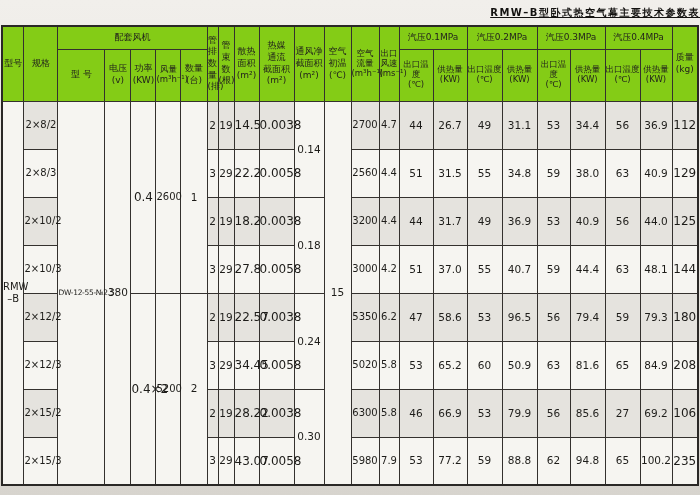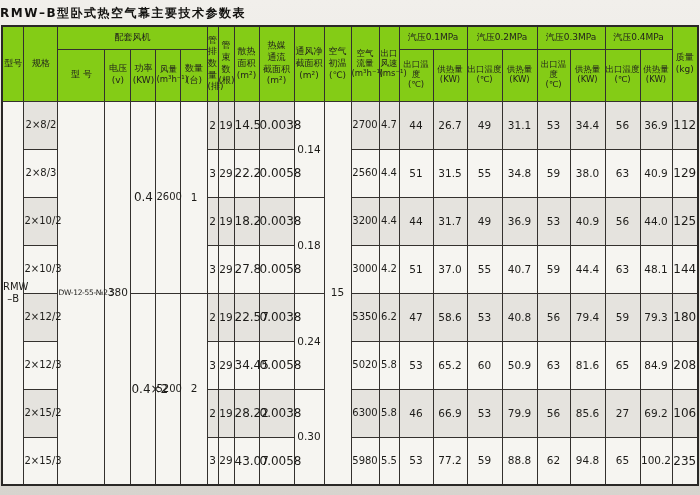--- a/index.html
+++ b/index.html
@@ -9,27 +9,28 @@
     font-family:"DejaVu Sans","Liberation Sans",sans-serif;
     background:#d9d6d0;
     overflow:hidden;
   }
   .page {
     width:700px; height:495px;
     background:linear-gradient(180deg,#f1efeb 0%, #e7e4df 55%, #d7d4ce 100%);
     padding-top:3px;
   }
   .title {
-    text-align:left;
-    font-size:12px;
+    text-align:right;
+    font-size:10px;
     font-weight:bold;
     color:#131210;
     letter-spacing:1.5px;
     line-height:20px;
     white-space:nowrap;
+    text-decoration:underline;
   }
   table.param {
     table-layout:fixed;
     border-collapse:collapse;
     width:696px;
     margin:2px auto 0;
     background:#f6f5f1;
     border:2px solid #2a2826;
   }
   td, th {
@@ -256,21 +257,21 @@
       <td class="shade">2</td>
       <td class="shade">19</td>
       <td class="f9 shade">22.57</td>
       <td class="f9 shade">0.0038</td>
       <td rowspan="2">0.24</td>
       <td class="f95 shade">5350</td>
       <td class="f95 shade">6.2</td>
       <td class="shade">47</td>
       <td class="shade">58.6</td>
       <td class="shade">53</td>
-      <td class="shade">40.8</td>
+      <td class="shade">96.5</td>
       <td class="shade">56</td>
       <td class="shade">79.4</td>
       <td class="shade">59</td>
       <td class="shade">79.3</td>
       <td class="f9 shade">180</td>
     </tr>
 
     <tr class="dr">
       <td class="f95">2×12/3</td>
       <td>3</td>
@@ -310,21 +311,21 @@
       <td class="f9 shade">106</td>
     </tr>
 
     <tr class="dr">
       <td class="f95">2×15/3</td>
       <td>3</td>
       <td>29</td>
       <td class="f9">43.07</td>
       <td class="f9">0.0058</td>
       <td class="f95">5980</td>
-      <td class="f95">5.5</td>
+      <td class="f95">7.9</td>
       <td>53</td>
       <td>77.2</td>
       <td>59</td>
       <td>88.8</td>
       <td>62</td>
       <td>94.8</td>
       <td>65</td>
       <td>100.2</td>
       <td class="f9">235</td>
     </tr>

